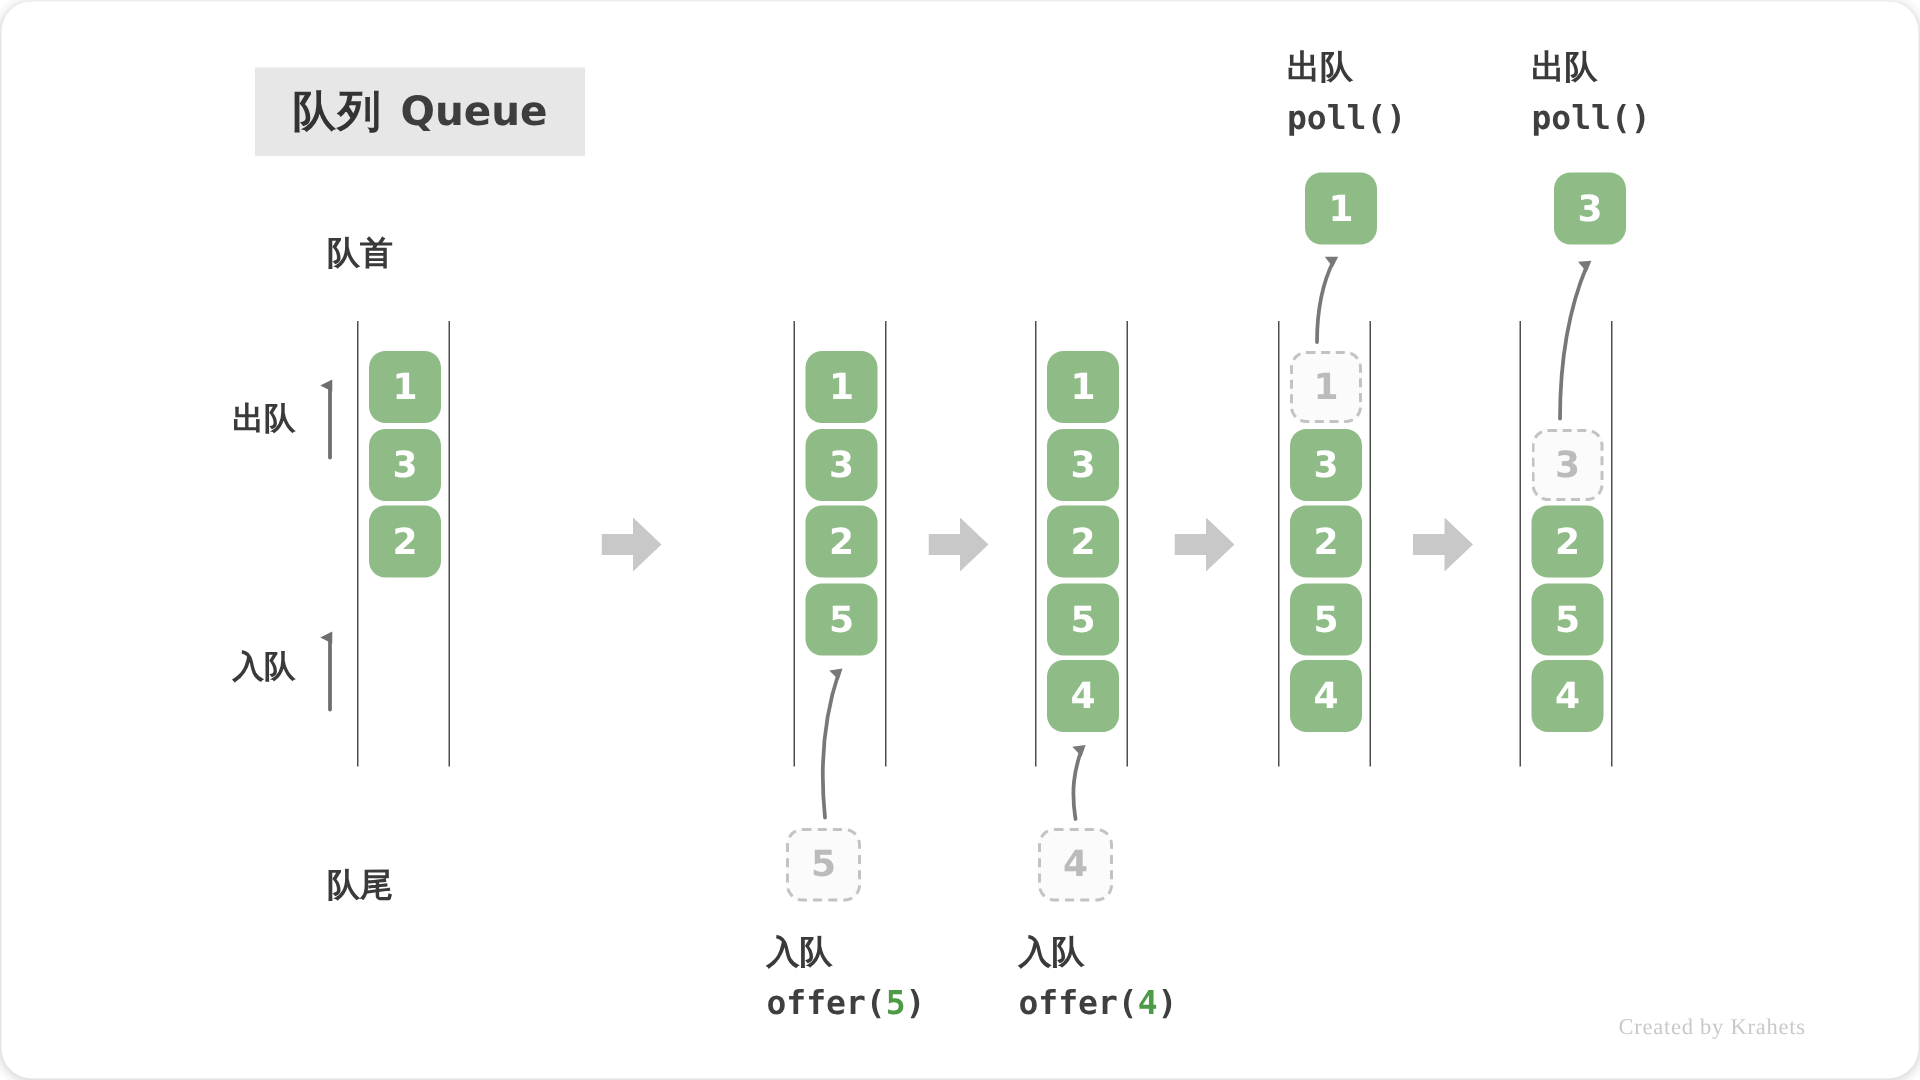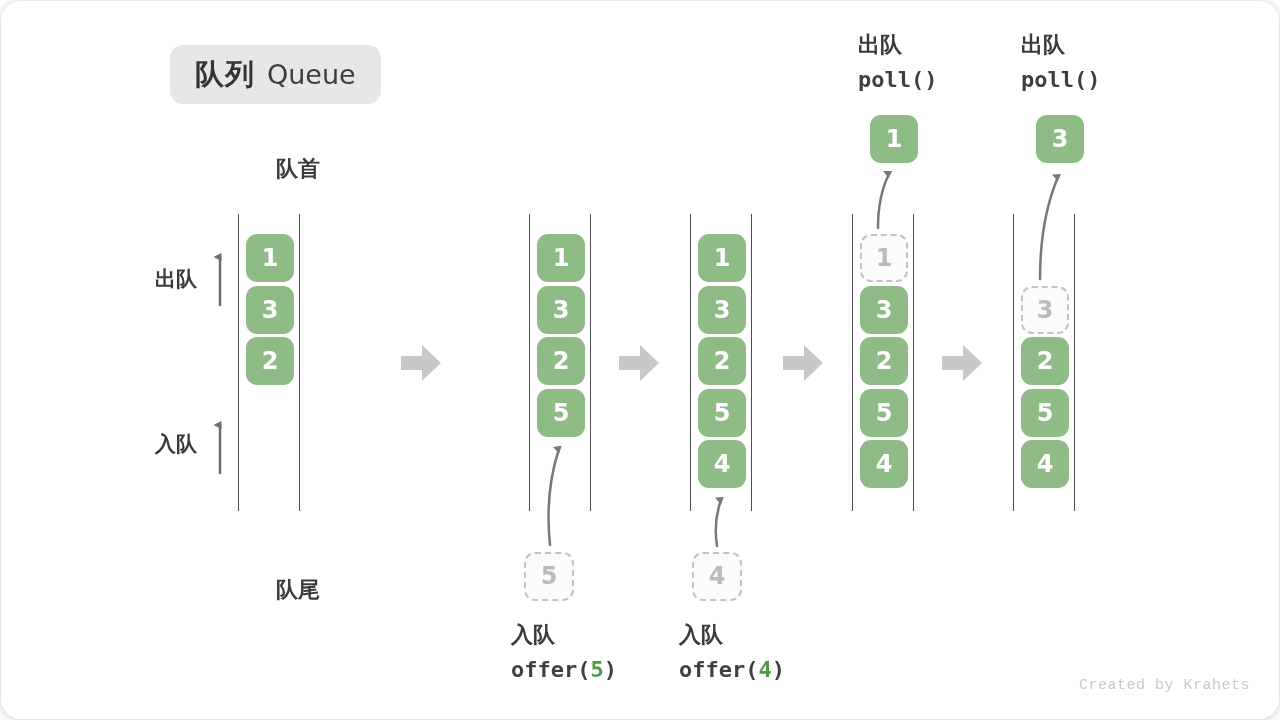--- a/index.html
+++ b/index.html
@@ -7,28 +7,28 @@
   body { font-family: "DejaVu Sans", "Liberation Sans", sans-serif; position: relative; }
 
   .card {
     position: absolute; left: 1px; top: 1px; width: 1278px; height: 718px;
     background: #ffffff; border-radius: 20px;
     box-shadow: 0 1px 8px rgba(0,0,0,0.22);
   }
 
   .title-badge {
     position: absolute; left: 169px; top: 44px; height: 59px;
-    padding: 0 25px; background: #e7e7e7; border-radius: 13px;
+    padding: 0 25px; background: #e7e7e7; border-radius: 0;
     display: inline-flex; align-items: center; gap: 12px;
   }
   .title-zh { font-size: 29px; font-weight: bold; color: #333333; letter-spacing: 1px; }
-  .title-en { font-size: 27px; font-weight: 400; color: #3d3d3d; }
+  .title-en { font-size: 27px; font-weight: 700; color: #3d3d3d; }
 
   .zh-label { position: absolute; font-size: 22px; font-weight: bold; color: #3a3a3a; }
-  .front-label, .rear-label { left: 217px; width: 102px; text-align: right; }
+  .front-label, .rear-label { left: 217px; width: 102px; text-align: left; }
   .front-label { top: 153px; }
   .rear-label  { top: 534px; margin-top: 40px; }
   .side-label  { font-size: 21px; }
   .dequeue-side { left: 154px; top: 264px; }
   .enqueue-side { left: 154px; top: 429px; }
 
   .queue-column {
     position: absolute; top: 213px; width: 62px; height: 297px;
     border-left: 1.5px solid #4f4f4f; border-right: 1.5px solid #4f4f4f;
   }
@@ -72,21 +72,21 @@
   .fa-2 { left: 618px; top: 344px; }
   .fa-3 { left: 782px; top: 344px; }
   .fa-4 { left: 941px; top: 344px; }
 
   .overlay-svg { position: absolute; left: 0; top: 0; width: 1280px; height: 720px; pointer-events: none; }
   .curve { fill: none; stroke: #787878; stroke-width: 2.5; stroke-linecap: round; }
   .upline { fill: none; stroke: #6e6e6e; stroke-width: 2.5; stroke-linecap: round; }
 
   .watermark {
     position: absolute; left: 1078px; top: 676px;
-    font-family: Liberation Mono, monospace;
+    font-family: Liberation Serif, serif;
     font-size: 15px; color: #c9c9c9; letter-spacing: 0.5px;
   }
 </style>
 </head>
 <body>
 
 <div class="card">
 
   <div class="title-badge">
     <span class="title-zh">队列</span>

